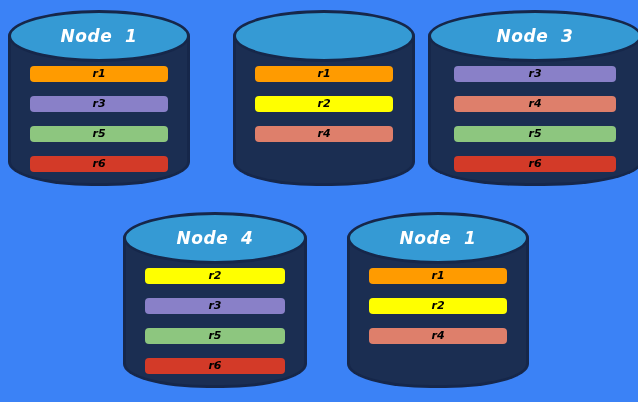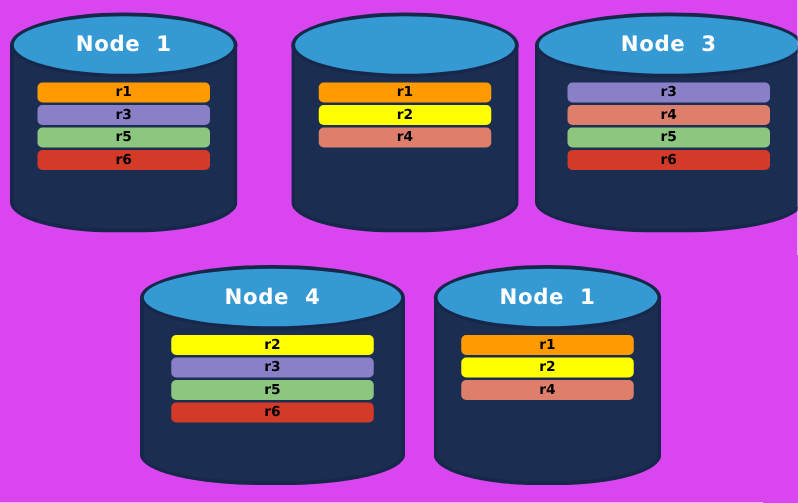--- a/index.html
+++ b/index.html
@@ -73,39 +73,39 @@
   
   .rows {
     position: absolute;
     left: 0;
     right: 0;
     top: 56px;
     z-index: 4;
     display: flex;
     flex-direction: column;
     align-items: center;
-    gap: 2px;
+    gap: 14px;
   }
   .row-bar {
     width: 76%;
     height: 16px;
     border-radius: 4px;
     color: #000000;
     font-size: 11px;
     font-weight: bold;
     line-height: 16px;
     text-align: center;
     box-sizing: border-box;
     user-select: none;
   }
 </style>
 </head>
 <body>
 
-<div id="diagram" style="background: #d946ef;">
+<div id="diagram" style="background: #3b82f6; font-style: italic;">
     <div class="node" style="left: 8px; top: 10px; width: 182px; height: 176px;">
       <div class="cyl">
         <div class="cyl-body" style="background: rgb(27, 46, 82); border-color: rgb(22, 39, 74);"></div>
         <div class="cyl-top" style="background: rgb(53, 154, 212); border-color: rgb(22, 39, 74);"></div>
         <div class="node-label" style="color: rgb(255, 255, 255);">Node  1</div>
       </div>
       <div class="rows">
         <div class="row-bar" style="background: rgb(255, 155, 0); color: rgb(0, 0, 0);">r1</div>
         <div class="row-bar" style="background: rgb(137, 128, 200); color: rgb(0, 0, 0);">r3</div>
         <div class="row-bar" style="background: rgb(141, 198, 127); color: rgb(0, 0, 0);">r5</div>
@@ -129,21 +129,21 @@
         <div class="cyl-top" style="background: rgb(53, 154, 212); border-color: rgb(22, 39, 74);"></div>
         <div class="node-label" style="color: rgb(255, 255, 255);">Node  3</div>
       </div>
       <div class="rows">
         <div class="row-bar" style="background: rgb(137, 128, 200); color: rgb(0, 0, 0);">r3</div>
         <div class="row-bar" style="background: rgb(222, 127, 107); color: rgb(0, 0, 0);">r4</div>
         <div class="row-bar" style="background: rgb(141, 198, 127); color: rgb(0, 0, 0);">r5</div>
         <div class="row-bar" style="background: rgb(211, 58, 40); color: rgb(0, 0, 0);">r6</div>
       </div>
     </div>
-    <div class="node" style="left: 112px; top: 212px; width: 212px; height: 176px;">
+    <div class="node" style="left: 123px; top: 212px; width: 184px; height: 176px;">
       <div class="cyl">
         <div class="cyl-body" style="background: rgb(27, 46, 82); border-color: rgb(22, 39, 74);"></div>
         <div class="cyl-top" style="background: rgb(53, 154, 212); border-color: rgb(22, 39, 74);"></div>
         <div class="node-label" style="color: rgb(255, 255, 255);">Node  4</div>
       </div>
       <div class="rows">
         <div class="row-bar" style="background: rgb(255, 255, 0); color: rgb(0, 0, 0);">r2</div>
         <div class="row-bar" style="background: rgb(137, 128, 200); color: rgb(0, 0, 0);">r3</div>
         <div class="row-bar" style="background: rgb(141, 198, 127); color: rgb(0, 0, 0);">r5</div>
         <div class="row-bar" style="background: rgb(211, 58, 40); color: rgb(0, 0, 0);">r6</div>

